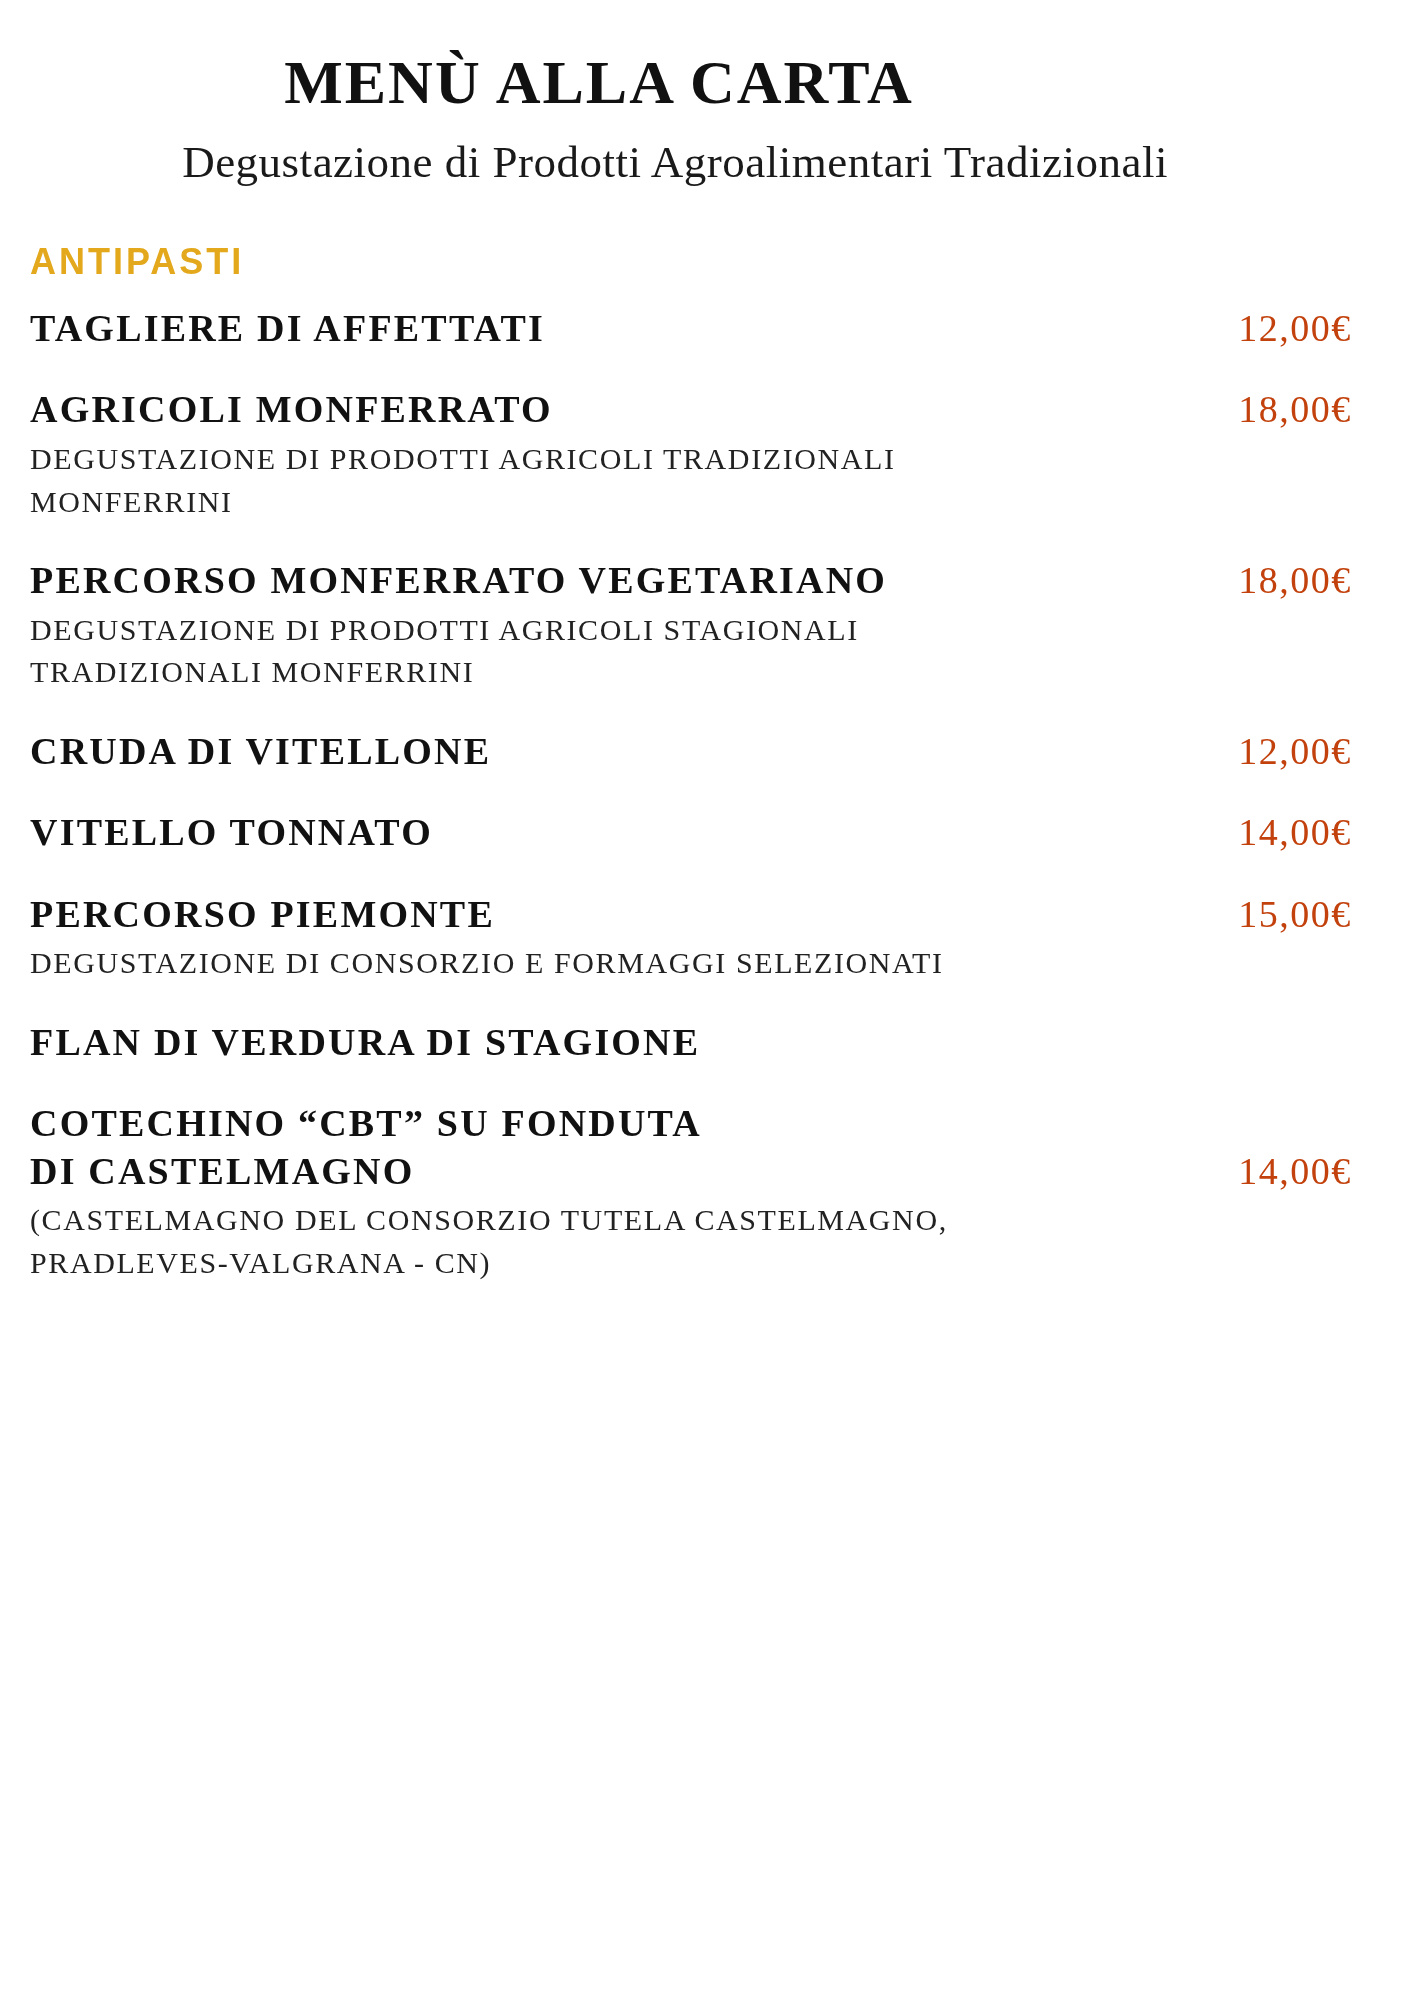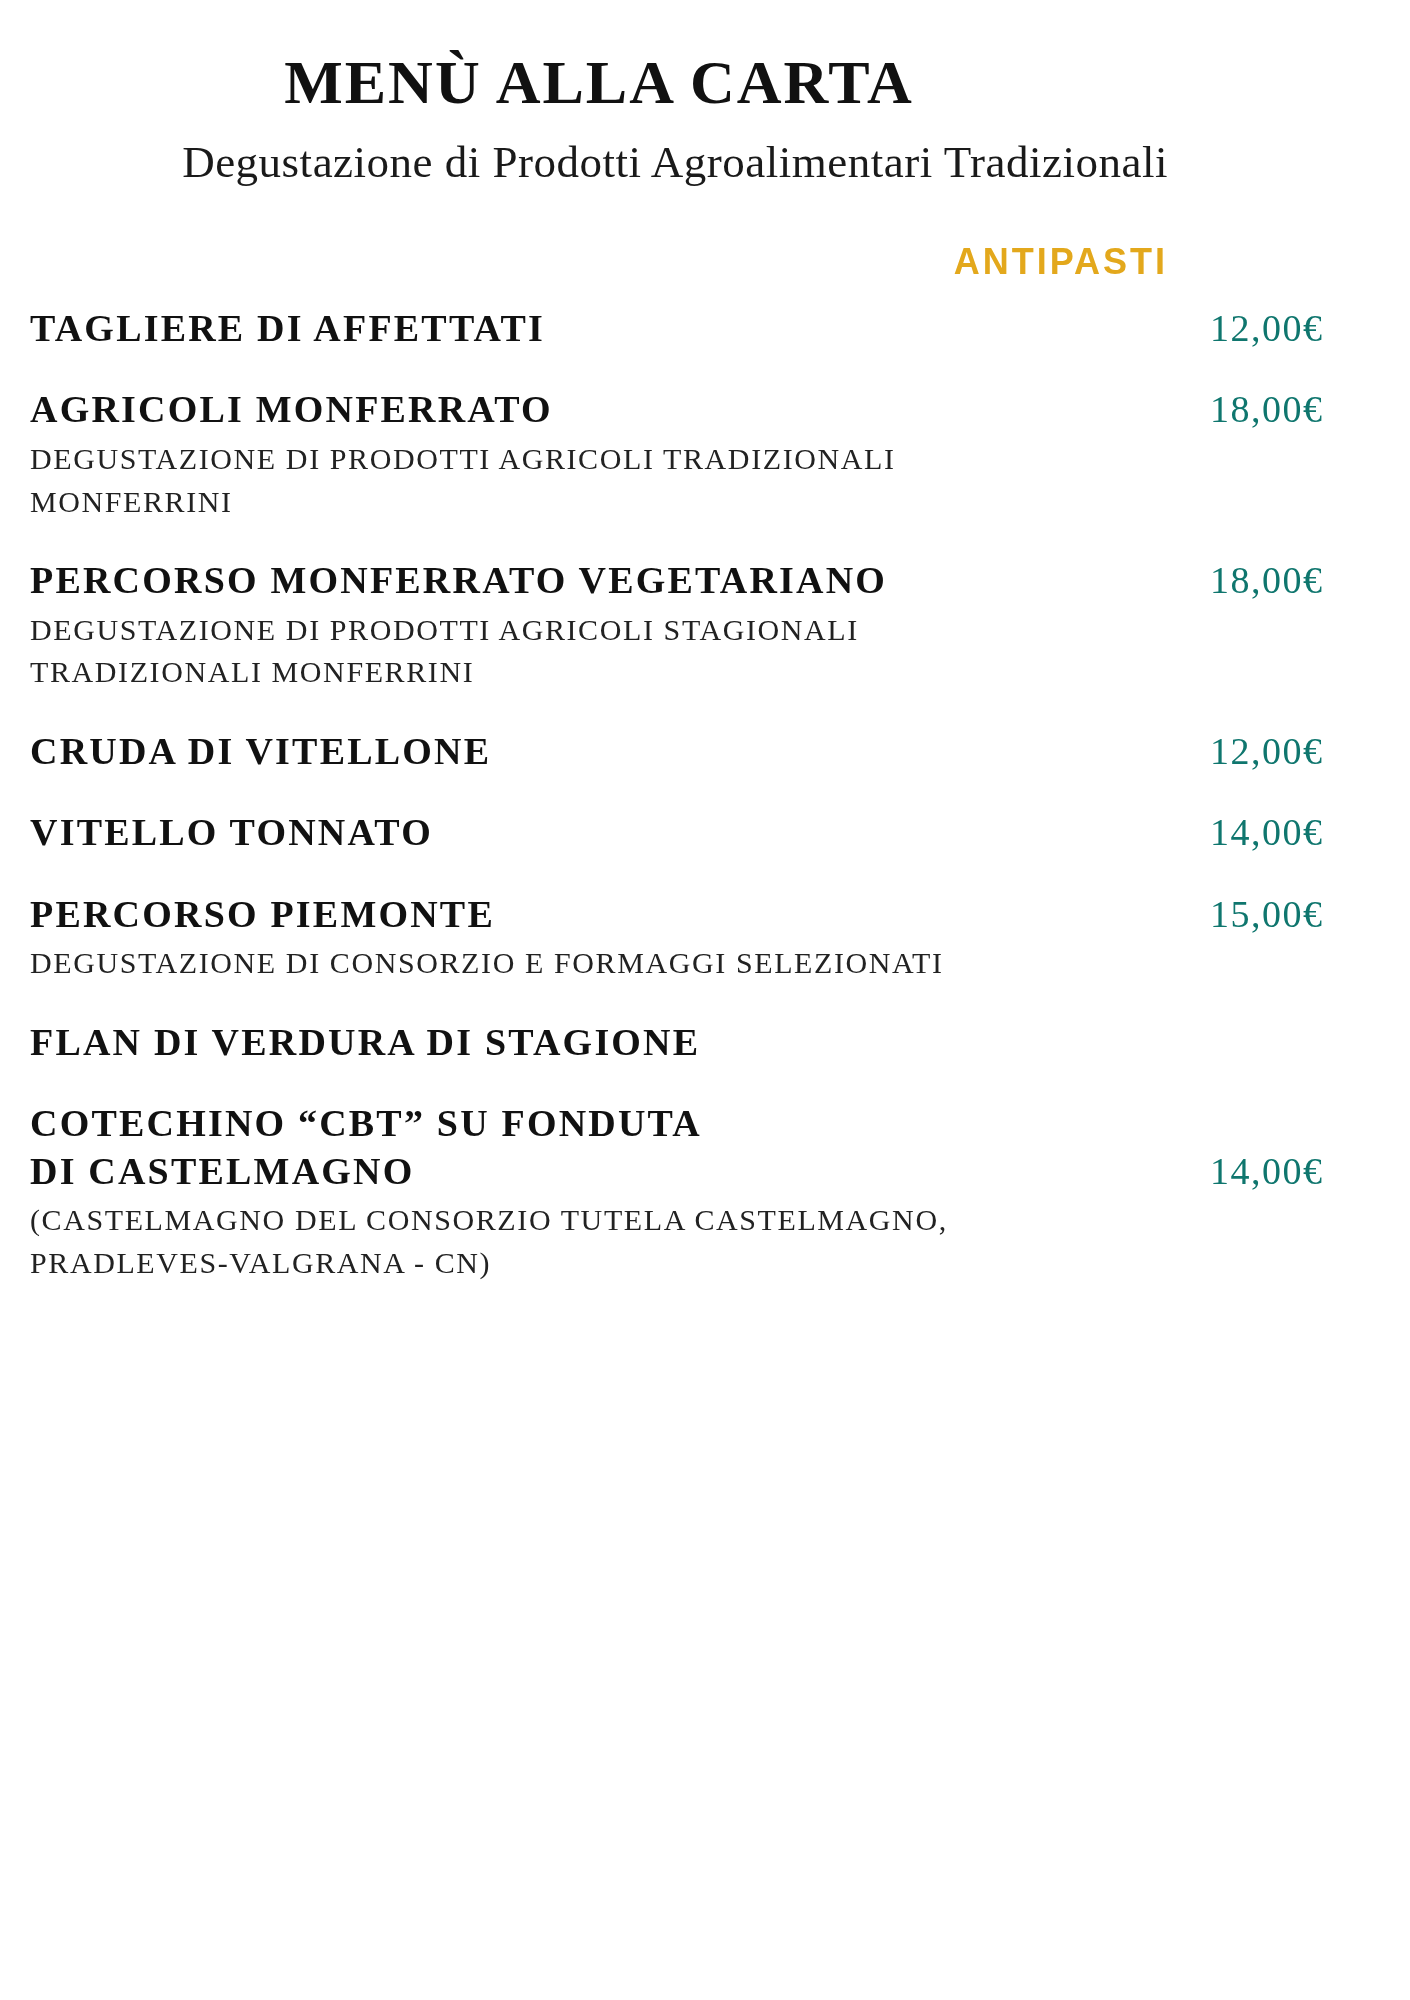--- a/index.html
+++ b/index.html
@@ -34,21 +34,21 @@
     font-family: "Liberation Serif", serif;
     font-weight: normal;
     font-size: 45px;
     line-height: 1.35;
     margin: 16px auto 0 auto;
     max-width: 1250px;
     color: #1a1a1a;
     letter-spacing: 0.5px;
   }
   .section-heading {
-    text-align: right;
+    text-align: left;
     font-family: "Liberation Sans", sans-serif;
     font-weight: bold;
     font-size: 36px;
     letter-spacing: 3px;
     color: #e3a81c;
     margin: 48px 0 22px 0;
   }
   .items {
     margin: 0 auto;
     width: 1350px;
@@ -70,23 +70,23 @@
     line-height: 1.25;
     color: #111111;
     flex: 1 1 auto;
   }
   .item-price {
     font-family: "Liberation Serif", serif;
     font-weight: normal;
     font-size: 38px;
     letter-spacing: 1.5px;
     white-space: nowrap;
-    color: #0f766e;
+    color: #c2410c;
     flex: 0 0 auto;
-    text-align: left;
+    text-align: center;
     min-width: 170px;
   }
   .item-price.empty {
     min-width: 0;
   }
   .item-desc {
     font-family: "Liberation Serif", serif;
     font-size: 30px;
     letter-spacing: 1.6px;
     line-height: 1.42;

